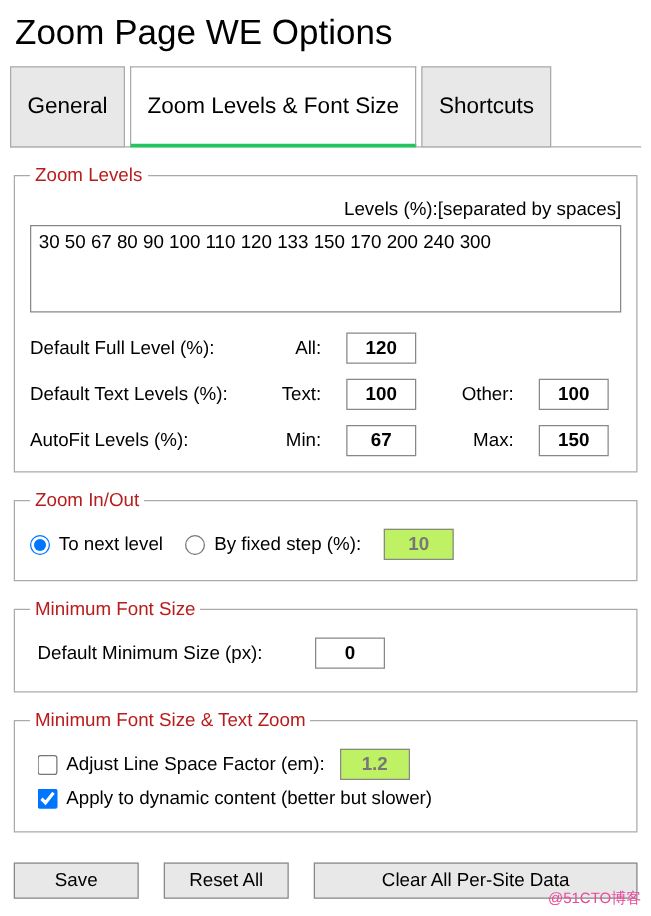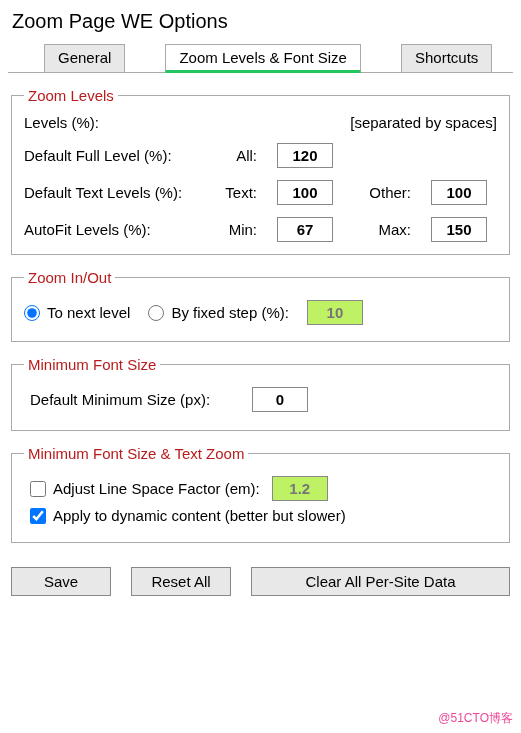--- a/index.html
+++ b/index.html
@@ -8,38 +8,37 @@
     }
     body {
       margin: 0;
       padding: 4px 8px 8px 8px;
       background: #fff;
       width: 521px;
       font-size: 15px;
       color: #000;
     }
     .title {
-      font-size: 20px;
+      font-size: 28px;
       font-weight: 400;
       margin: 6px 0 10px 4px;
     }
     .tabs {
       display: flex;
       border-bottom: 1px solid #aaa;
     }
     .tab {
-      padding: 4px 13px;
+      padding: 20px 13px;
       border: 1px solid #aaa;
       background: #e8e8e8;
       margin-right: 4px;
       position: relative;
       top: 1px;
       cursor: pointer;
-      font-size: 15px;
-      margin-left: 36px;
+      font-size: 18px;
     }
     .tab.active {
       background: #fff;
       border-bottom: 3px solid #22c55e;
     }
     fieldset {
       border: 1px solid #aaa;
       margin: 14px 3px 0 3px;
       padding: 8px 12px 12px 12px;
     }
@@ -50,21 +49,21 @@
     }
     .row {
       display: flex;
       align-items: center;
       margin-top: 12px;
       gap: 20px;
     }
     .row:first-child { margin-top: 4px; }
     .levels-header {
       display: flex;
-      justify-content: space-between;
+      justify-content: flex-end;
       margin-bottom: 4px;
       margin-top: 2px;
     }
     textarea.levels-input {
       width: 100%;
       height: 70px;
       resize: none;
       font-family: inherit;
       font-size: 15px;
       padding: 4px 6px;
@@ -147,20 +146,21 @@
   <div class="tab active">Zoom Levels &amp; Font Size</div>
   <div class="tab">Shortcuts</div>
 </div>
 
 <fieldset>
   <legend>Zoom Levels</legend>
   <div class="levels-header">
     <span>Levels (%):</span>
     <span>[separated by spaces]</span>
   </div>
+  <textarea class="levels-input" style="">30 50 67 80 90 100 110 120 133 150 170 200 240 300</textarea>
 
   <div class="row">
     <span class="lbl">Default Full Level (%):</span>
     <span class="sublbl">All:</span>
     <input class="num" value="120" style="">
   </div>
 
   <div class="row">
     <span class="lbl">Default Text Levels (%):</span>
     <span class="sublbl">Text:</span>

